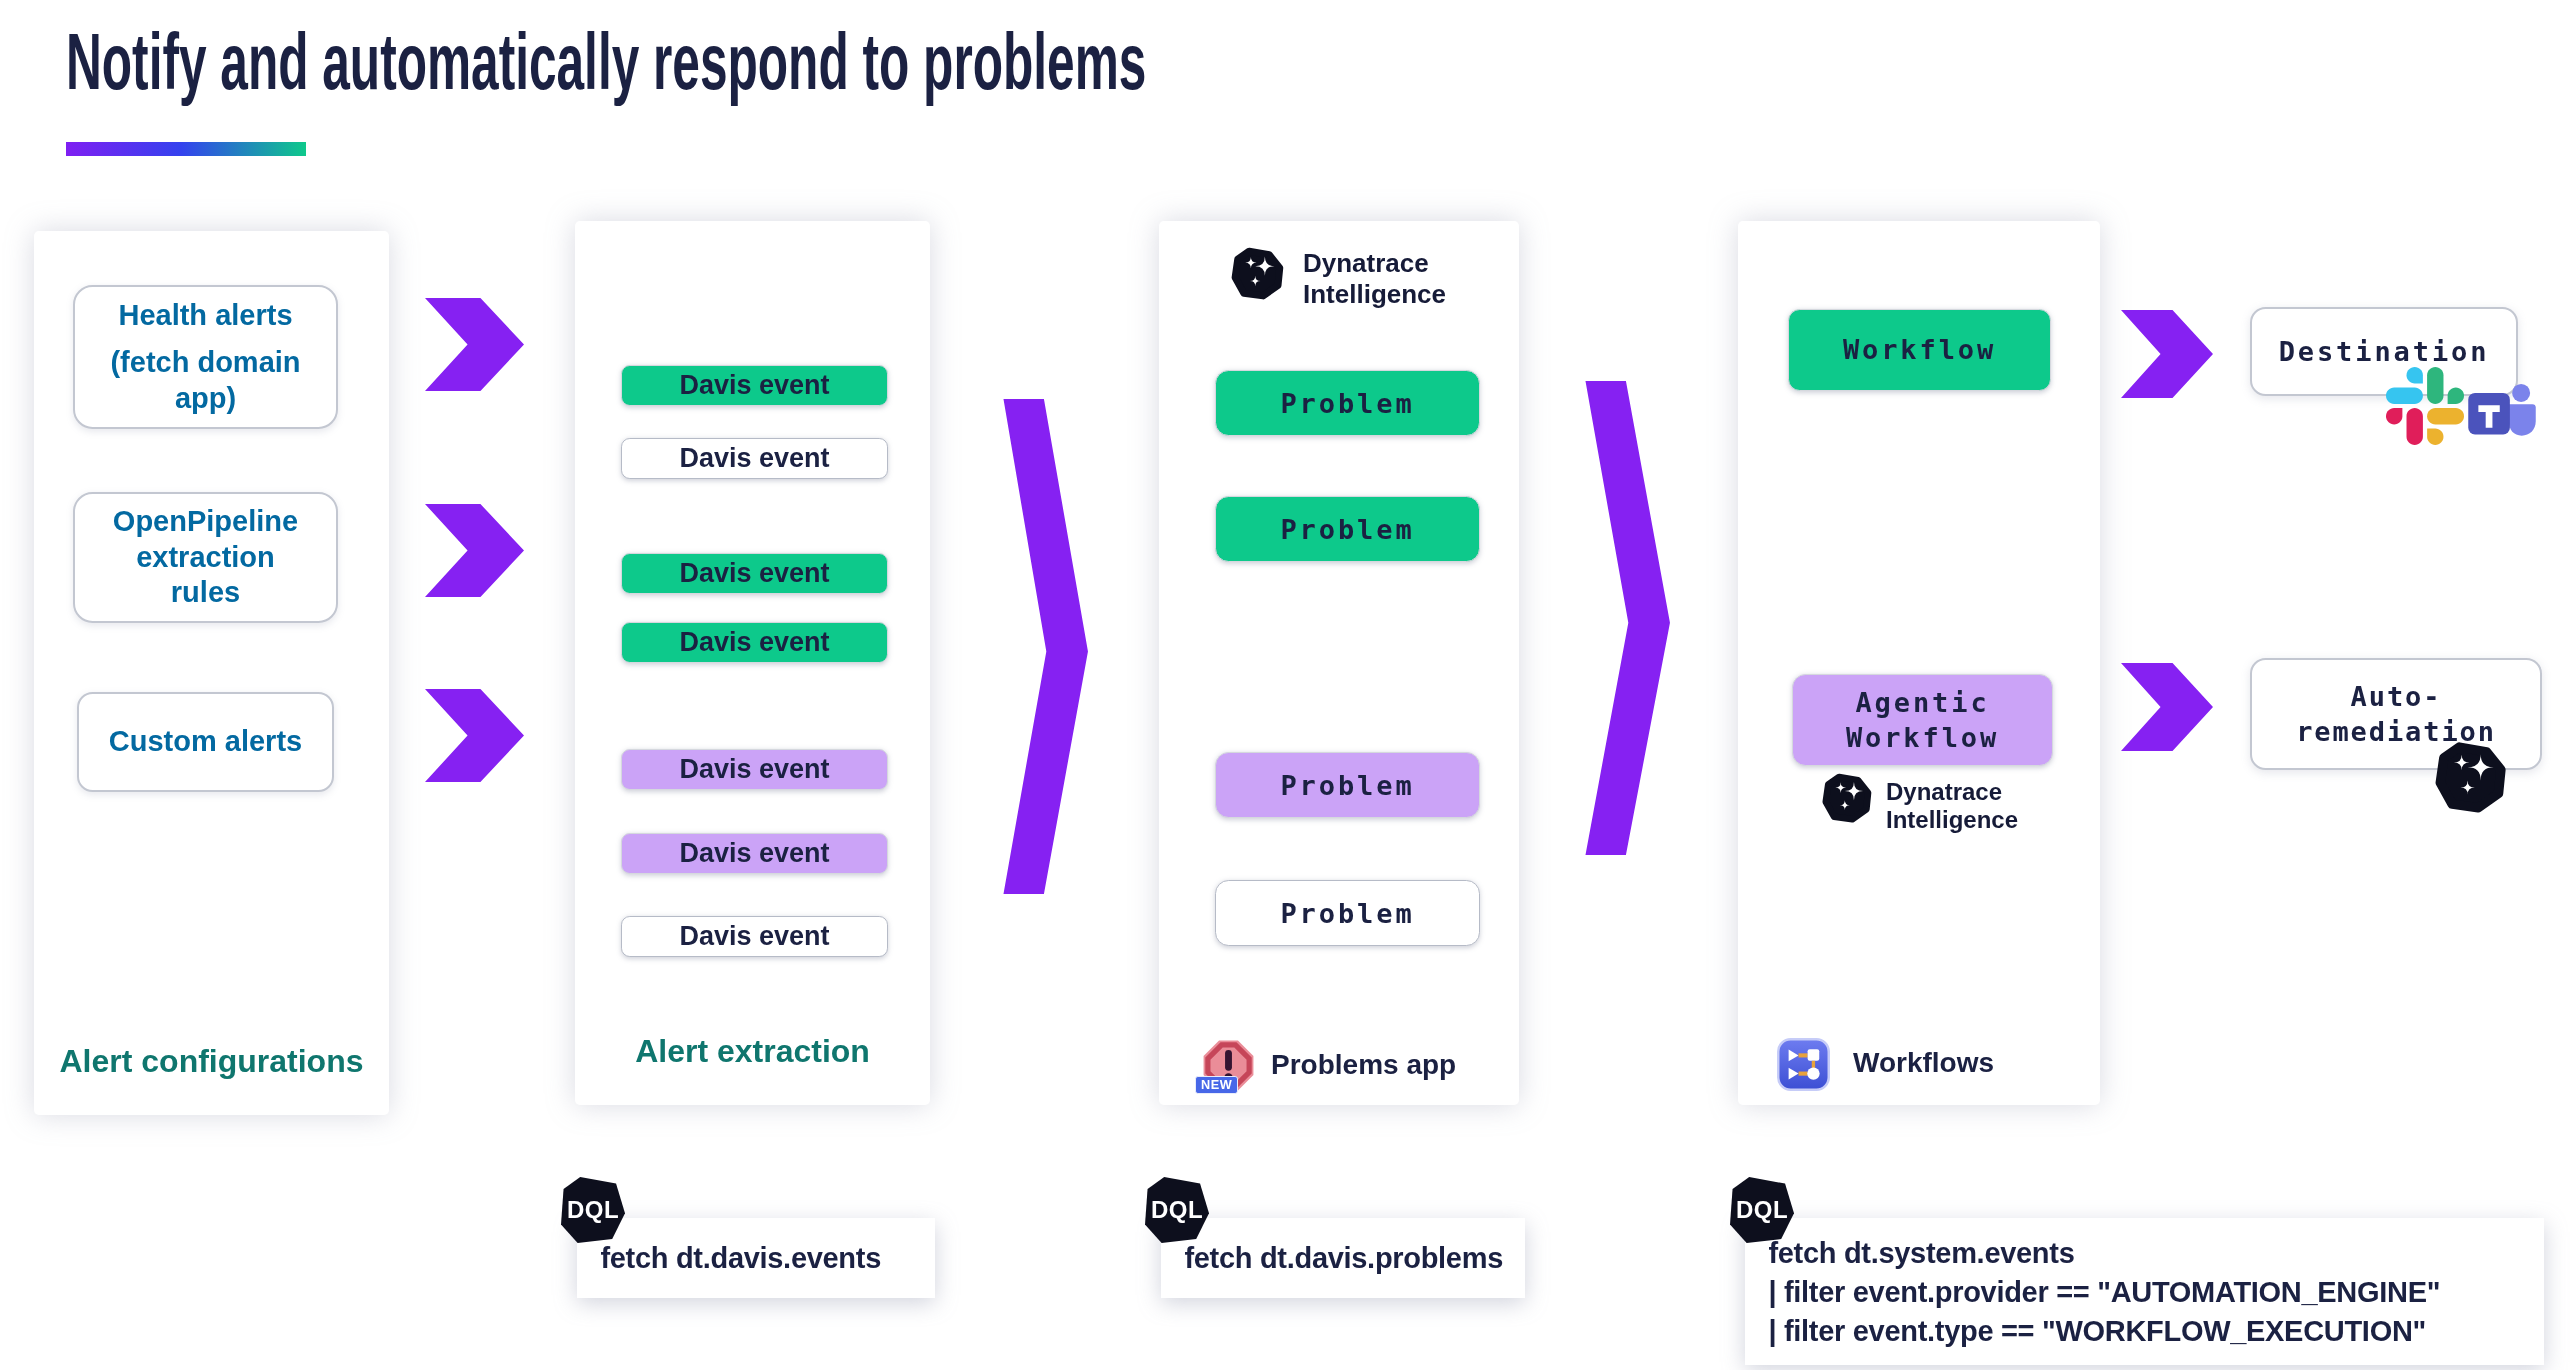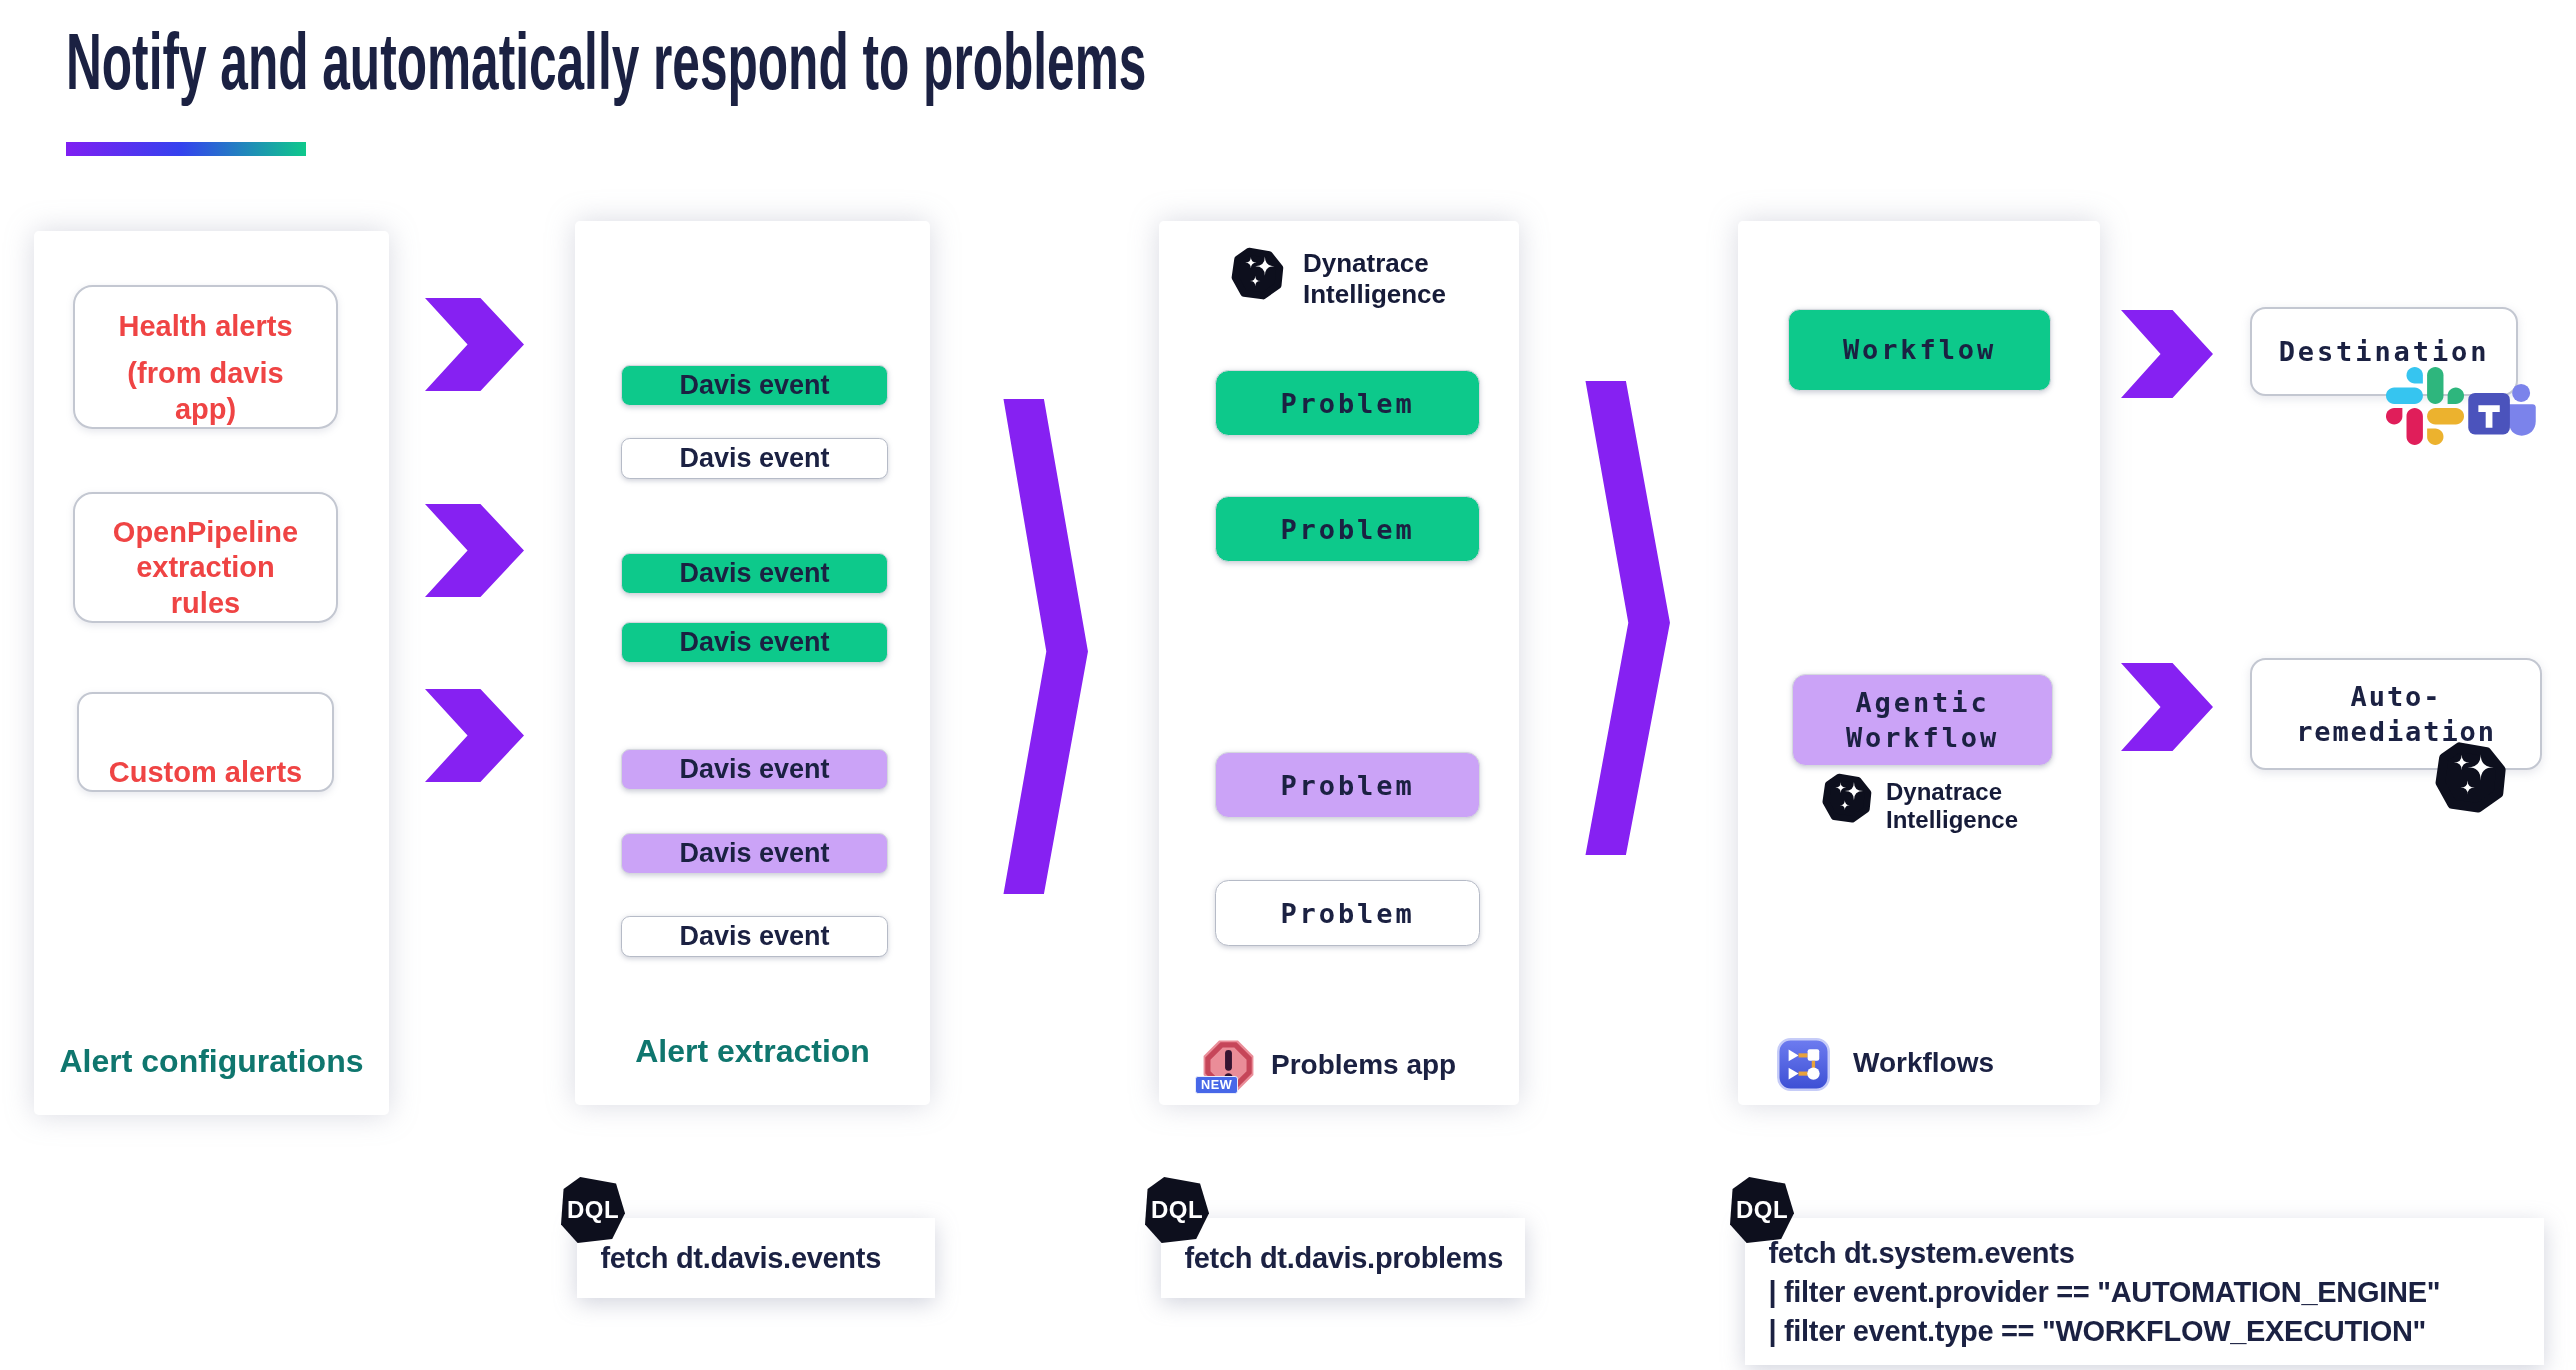--- a/index.html
+++ b/index.html
@@ -14,22 +14,22 @@
   .panel{position:absolute;background:#ffffff;border-radius:4.9px;
          box-shadow:0 0 29px rgba(145,150,172,.35);}
   #panel-1{left:34px;top:231px;width:355px;height:884px;}
   #panel-2{left:575px;top:221px;width:355px;height:884px;}
   #panel-3{left:1159px;top:221px;width:360px;height:884px;}
   #panel-4{left:1738px;top:221px;width:362px;height:884px;}
   .panel-label{position:absolute;left:0;right:0;bottom:35px;text-align:center;
                font-weight:700;font-size:32px;color:#0f766e;}
   
   .cfg-box{position:absolute;background:#fff;border:2.4px solid #c3c7d1;border-radius:19.5px;
-           display:flex;flex-direction:column;align-items:center;justify-content:flex-end;
-           text-align:center;font-weight:700;font-size:29px;color:#ef4444;
+           display:flex;flex-direction:column;align-items:center;justify-content:center;
+           text-align:center;font-weight:700;font-size:29px;color:#0369a1;
            padding:0 25px;box-sizing:border-box;line-height:1.22;
            box-shadow:0 2.9px 7.8px rgba(130,135,160,.18);}
   .cfg-line2:empty{display:none;}
   .cfg-line2{margin-top:11.7px;}
   
   .pill{position:absolute;display:flex;align-items:center;justify-content:center;
         box-sizing:border-box;font-weight:700;color:#1b2142;
         box-shadow:0 1.9px 4.9px rgba(120,125,150,.35);}
   .v-green{background:#0dc98b;border:1.9px solid #d5d8de;}
   .v-white{background:#ffffff;border:1.9px solid #b6bbc7;}
@@ -73,21 +73,21 @@
 <body>
 
 <div class="stage">
 
   <div class="title">Notify and automatically respond to problems</div>
   <div class="grad-bar"></div>
 
   <div class="panel" id="panel-1">
     <div class="cfg-box" style="left:39px;top:54px;width:265px;height:144px;">
       <div>Health alerts</div>
-      <div class="cfg-line2">(from davis app)</div>
+      <div class="cfg-line2">(fetch domain app)</div>
     </div>
     <div class="cfg-box" style="left:39px;top:261px;width:265px;height:131px;">
       <div>OpenPipeline extraction rules</div>
     </div>
     <div class="cfg-box" style="left:43px;top:461px;width:257px;height:100px;border-radius:15.6px;">
       <div>Custom alerts</div>
     </div>
     <div class="panel-label">Alert configurations</div>
   </div>
 

